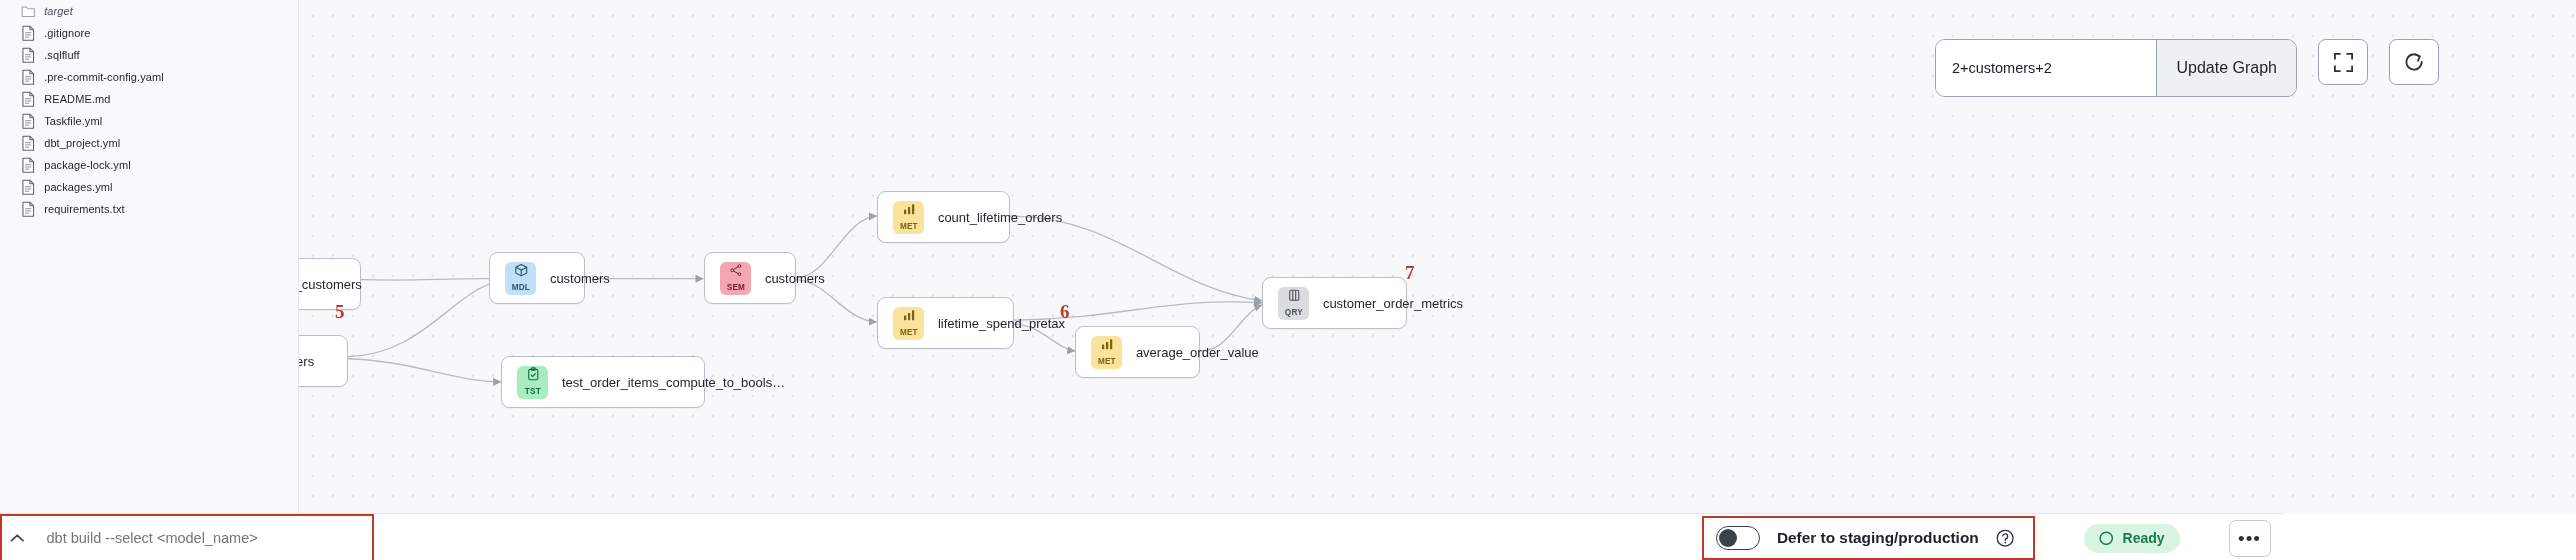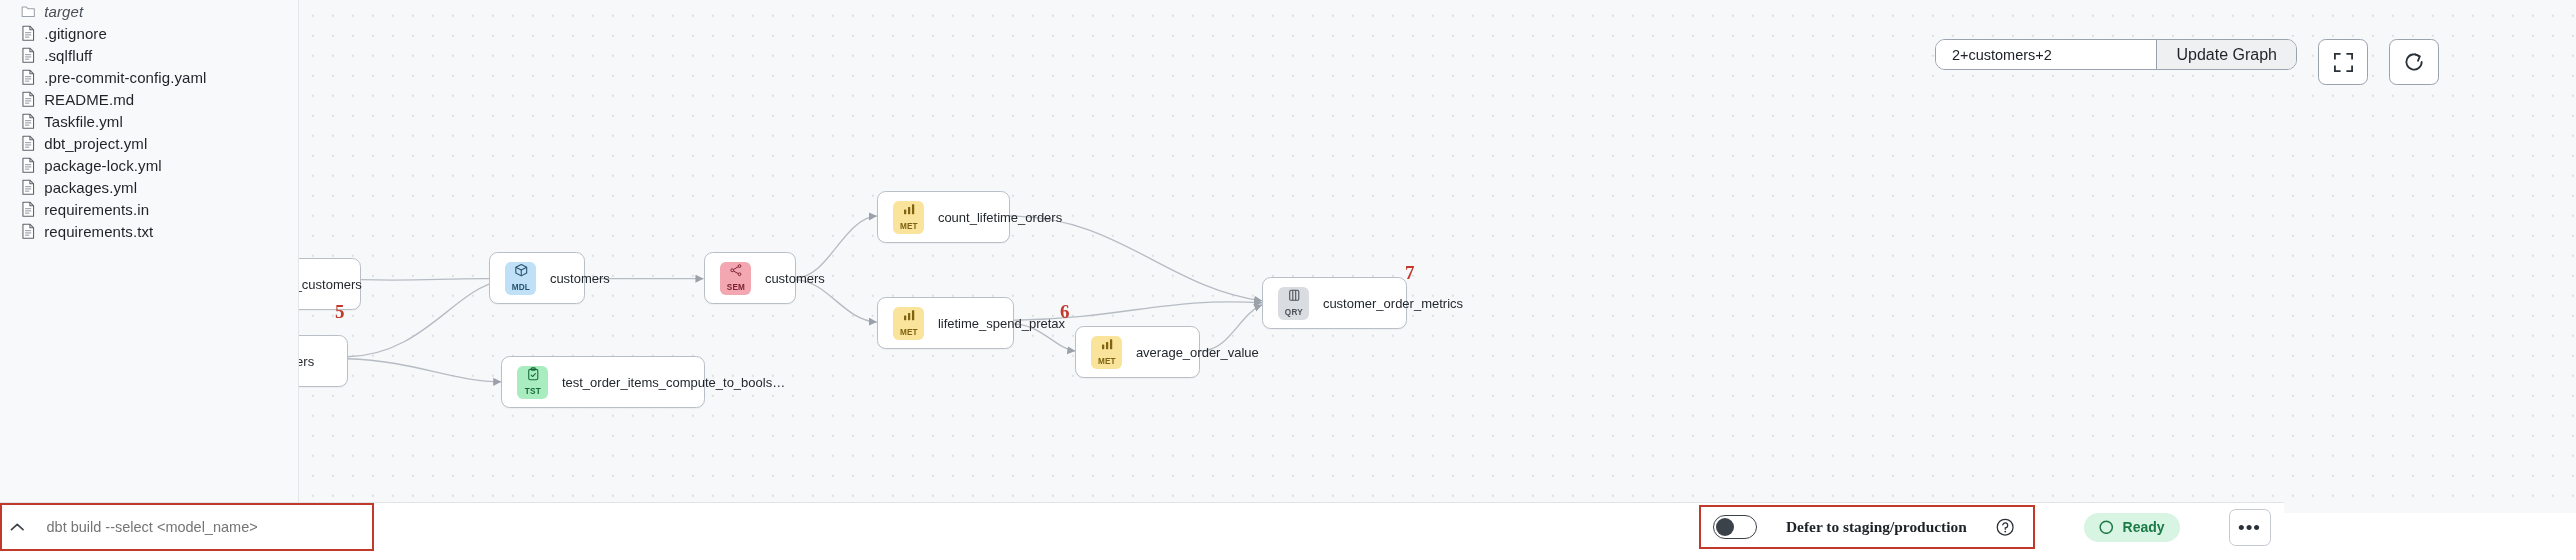--- a/index.html
+++ b/index.html
@@ -22,21 +22,21 @@
     overflow: hidden;
   }
   .file-row {
     display: flex; align-items: center;
     height: 22px; padding-left: 21px;
     gap: 8.7px; cursor: pointer;
   }
   .file-ico { width: 14.5px; height: 16.4px; flex: 0 0 14.5px; position: relative; }
   .file-ico svg { display: block; }
   .file-label {
-    font-size: 15px; color: #1f2328;
+    font-size: 11px; color: #1f2328;
     white-space: nowrap; letter-spacing: 0.1px;
   }
   .file-row.folder .file-label { font-style: italic; color: #4a5058; }
 
   
   #canvas {
     position: absolute; left: 299px; top: 0;
     width: 2277px; height: 513px;
     background-color: #f7f8fa;
     background-image: radial-gradient(#dbdfe5 1.1px, transparent 1.2px);
@@ -91,21 +91,21 @@
   .node-label {
     font-size: 13px; color: #23282e; white-space: nowrap;
   }
 
   
   #graph-toolbar {
     position: absolute; top: 39px; right: 137px;
     display: flex; align-items: stretch; height: 46px;
   }
   #search-group {
-    display: flex; height: 31px;
+    display: flex; height: 58px;
     border: 1px solid #9aa2ad; border-radius: 10px;
     overflow: hidden; background: #fff;
   }
   #select-input {
     width: 220px; border: 0; outline: 0;
     font-size: 14.5px; color: #20242a;
     padding: 0 15.4px; background: #fff;
     font-family: "Liberation Sans", sans-serif;
   }
   #update-graph-btn {
@@ -119,21 +119,21 @@
   .icon-btn {
     width: 50px; height: 46px; margin-left: 21px;
     border: 1px solid #9aa2ad; border-radius: 7.7px;
     background: #fff; display: flex;
     align-items: center; justify-content: center;
     cursor: pointer;
   }
 
   
   #bottombar {
-    position: absolute; left: 0; bottom: 11px;
+    position: absolute; left: 0; bottom: 0;
     width: 2284px; height: 48px;
     background: #ffffff;
     border-top: 1px solid #e2e4e8;
     display: flex; align-items: center;
   }
   #cmd-box {
     position: absolute; left: 0; top: 0;
     width: 374px; height: 48px;
     display: flex; align-items: center;
     border: 2.9px solid #c0392b;
@@ -151,23 +151,22 @@
     font-family: "Liberation Sans", sans-serif;
   }
   .anno {
     position: absolute;
     color: #c0392b; font-size: 19px; font-weight: 700;
     font-family: "Liberation Serif", serif;
   }
   #defer-group {
     position: absolute; right: 249px; top: 1.9px;
     height: 44px; display: flex; align-items: center;
-    gap: 29px; padding: 0 19px 0 11.6px;
+    gap: 17px; padding: 0 19px 0 11.6px;
     border: 2.9px solid #c0392b;
-    font-family: Liberation Serif, serif;
   }
   .toggle {
     width: 44px; height: 24px; border-radius: 12.5px;
     border: 1.4px solid #3c424a; background: #ffffff;
     position: relative; cursor: pointer; flex: 0 0 44px;
   }
   .toggle .knob {
     position: absolute; left: 1.9px; top: 1.9px;
     width: 18.3px; height: 18.3px; border-radius: 50%;
     background: #3c424a;
@@ -327,34 +326,20 @@
               <path d="M2,1.2 H9.2 L13,5 V15.8 H2 Z" fill="#ffffff" stroke="#5b636d" stroke-width="1.1" stroke-linejoin="round"></path>
               <path d="M9.2,1.2 V5 H13" fill="none" stroke="#5b636d" stroke-width="1.1" stroke-linejoin="round"></path>
               <g stroke="#8a929b" stroke-width="1">
                 <path d="M4.2,8 H10.6"></path>
                 <path d="M4.2,10.3 H10.6"></path>
                 <path d="M4.2,12.6 H8.6"></path>
               </g>
             </svg>
           </span>
           <span class="file-label">packages.yml</span>
-        </div>
-        <div class="file-row">
-          <span class="file-ico">
-            <svg width="14.5" height="16.4" viewBox="0 0 15 17">
-              <path d="M2,1.2 H9.2 L13,5 V15.8 H2 Z" fill="#ffffff" stroke="#5b636d" stroke-width="1.1" stroke-linejoin="round"></path>
-              <path d="M9.2,1.2 V5 H13" fill="none" stroke="#5b636d" stroke-width="1.1" stroke-linejoin="round"></path>
-              <g stroke="#8a929b" stroke-width="1">
-                <path d="M4.2,8 H10.6"></path>
-                <path d="M4.2,10.3 H10.6"></path>
-                <path d="M4.2,12.6 H8.6"></path>
-              </g>
-            </svg>
-          </span>
-          <span class="file-label">requirements.in</span>
         </div>
         <div class="file-row">
           <span class="file-ico">
             <svg width="14.5" height="16.4" viewBox="0 0 15 17">
               <path d="M2,1.2 H9.2 L13,5 V15.8 H2 Z" fill="#ffffff" stroke="#5b636d" stroke-width="1.1" stroke-linejoin="round"></path>
               <path d="M9.2,1.2 V5 H13" fill="none" stroke="#5b636d" stroke-width="1.1" stroke-linejoin="round"></path>
               <g stroke="#8a929b" stroke-width="1">
                 <path d="M4.2,8 H10.6"></path>
                 <path d="M4.2,10.3 H10.6"></path>
                 <path d="M4.2,12.6 H8.6"></path>

